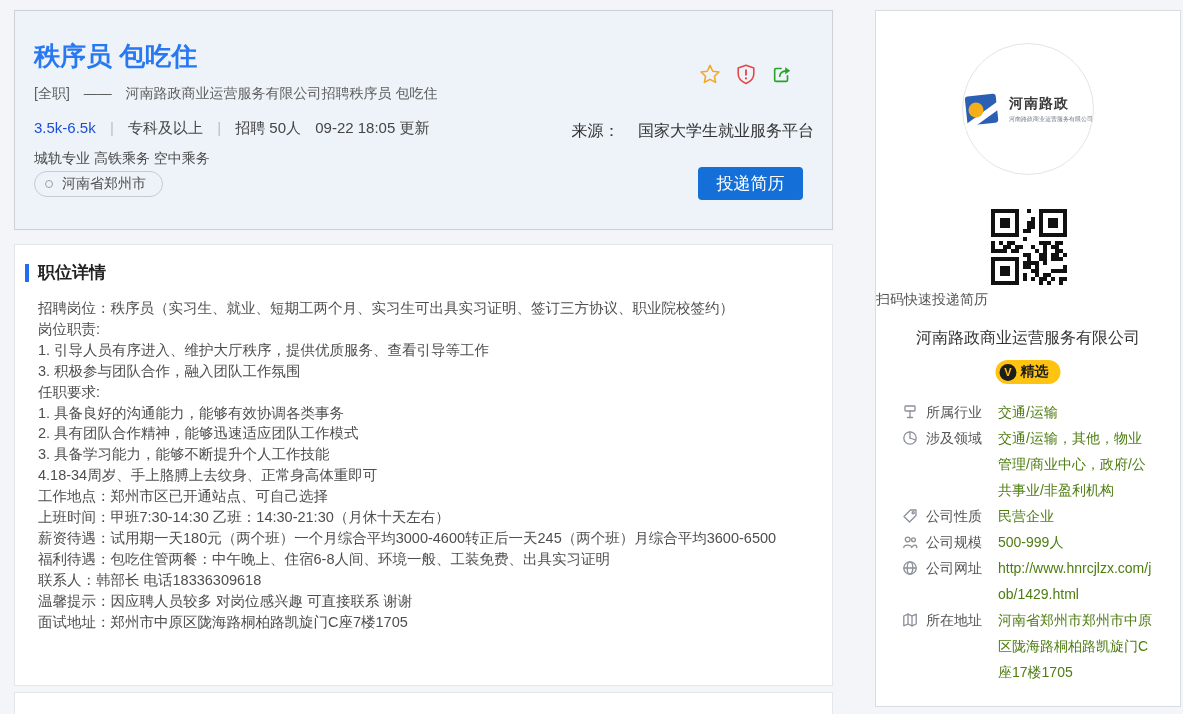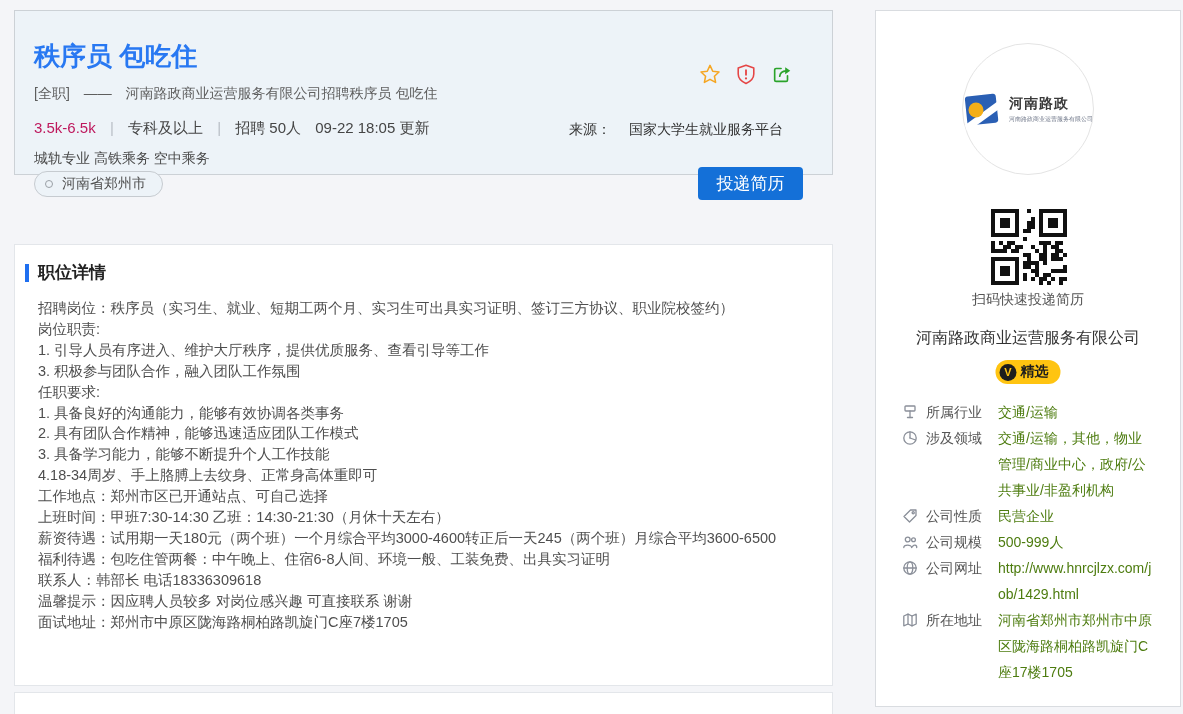--- a/index.html
+++ b/index.html
@@ -2,37 +2,37 @@
 <html><head>
 <meta charset="utf-8">
 <title>秩序员 包吃住</title>
 <style>
   * { margin:0; padding:0; box-sizing:border-box; }
   html,body { width:1183px; height:714px; overflow:hidden; }
   body { font-family:"Liberation Sans","DejaVu Sans",sans-serif; background:#f4f5f8; }
   .page { position:relative; width:1183px; height:714px; }
 
   
-  .job-card { position:absolute; left:14px; top:10px; width:819px; height:165px;
+  .job-card { position:absolute; left:14px; top:10px; width:819px; height:220px;
               background:#edf3f8; border:1px solid #ccd1d6; }
   .job-title { position:absolute; left:19px; top:28px; font-size:26px; color:#2878f2; }
   .job-subtitle { position:absolute; left:19px; top:74px; font-size:14px; color:#5e5e5e; }
   .job-subtitle span { margin-right:10px; }
   .job-meta { position:absolute; left:19px; top:108px; font-size:15px; color:#454545; }
-  .job-meta .salary { color:#be185d; }
+  .job-meta .salary { color:#1d4ed8; }
   .job-meta .sep { color:#b9bfc6; margin:0 10px; }
   .job-meta .updated { margin-left:10px; }
   .job-tags { position:absolute; left:19px; top:139px; font-size:14px; color:#4a4a4a; }
   .loc-pill { position:absolute; left:19px; top:160px; height:26px; padding:0 16px 0 10px;
               border:1px solid #c6cbd0; border-radius:13px; display:flex; align-items:center;
               gap:9px; font-size:14px; color:#4f4f4f; background:#edf3f8; }
   .loc-pill .ring { width:8px; height:8px; border:1px solid #9aa0a6; border-radius:50%; }
   .actions { position:absolute; top:52px; left:684px; display:flex; gap:14px; align-items:center; }
   .actions .aicon { width:22px; height:22px; cursor:pointer; }
-  .source-line { position:absolute; top:110px; right:49px; font-size:14px; color:#333; }
+  .source-line { position:absolute; top:110px; right:18px; font-size:16px; color:#333; }
   .source-line .lbl { margin-right:14px; }
   .apply-btn { position:absolute; top:156px; right:29px; width:105px; height:33px;
                background:#1470d8; color:#fff; font-size:17px; border:none; border-radius:4px;
                display:flex; align-items:center; justify-content:center; cursor:pointer;
                font-family:inherit; }
 
   
   .detail-panel { position:absolute; left:14px; top:244px; width:819px; height:442px;
                   background:#fff; border:1px solid #e3e6ea; }
   .section-head { position:absolute; left:10px; top:16px; display:flex; align-items:center; gap:9px; }
@@ -48,21 +48,21 @@
              background:#fff; border:1px solid #d9dce0; }
   .logo-circle { position:absolute; left:86px; top:32px; width:132px; height:132px;
                  border:1px solid #e4e4e4; border-radius:50%; background:#fff;
                  display:flex; align-items:center; justify-content:flex-end; gap:5px; overflow:hidden; }
   .logo-mark { width:44px; height:44px; flex:0 0 auto; }
   .logo-texts { display:flex; flex-direction:column; }
   .logo-name { font-size:14px; font-weight:bold; color:#3a3a3a; letter-spacing:1px; }
   .logo-sub { font-size:6px; color:#6d7587; margin-top:2px; white-space:nowrap; }
   .qr-box { position:absolute; left:115px; top:198px; width:76px; height:76px; background:#fff; }
   .qr-box svg { width:76px; height:76px; display:block; }
-  .scan-hint { position:absolute; left:0; top:280px; width:100%; text-align:center;
+  .scan-hint { position:absolute; left:0; top:280px; width:100%; 
                font-size:14px; color:#555; }
   .company-name { position:absolute; left:0; top:317px; width:100%; text-align:center;
                   font-size:16px; color:#333; }
   .badge { position:absolute; left:50%; top:349px; transform:translateX(-50%);
            background:#ffc411; border-radius:12px; height:24px; padding:0 12px 0 4px;
            display:flex; align-items:center; gap:4px; }
   .badge .vdot { width:17px; height:17px; border-radius:50%; background:#1d1d1d; color:#ffc411;
                  font-size:11px; font-weight:bold; display:flex; align-items:center; justify-content:center; }
   .badge .btext { font-size:14px; font-weight:bold; color:#1d1d1d; }
   .info-list { position:absolute; left:26px; top:388px; width:266px; }

